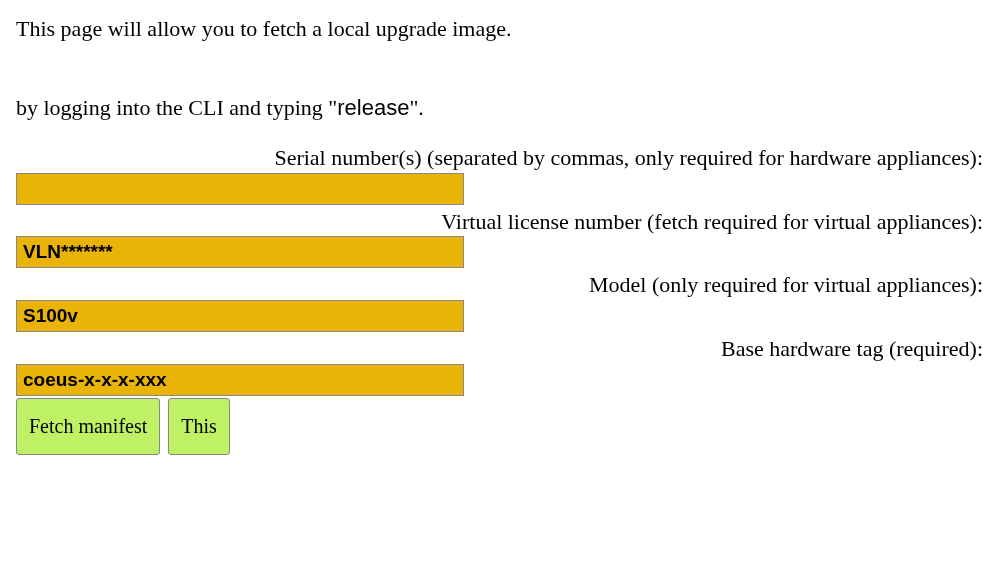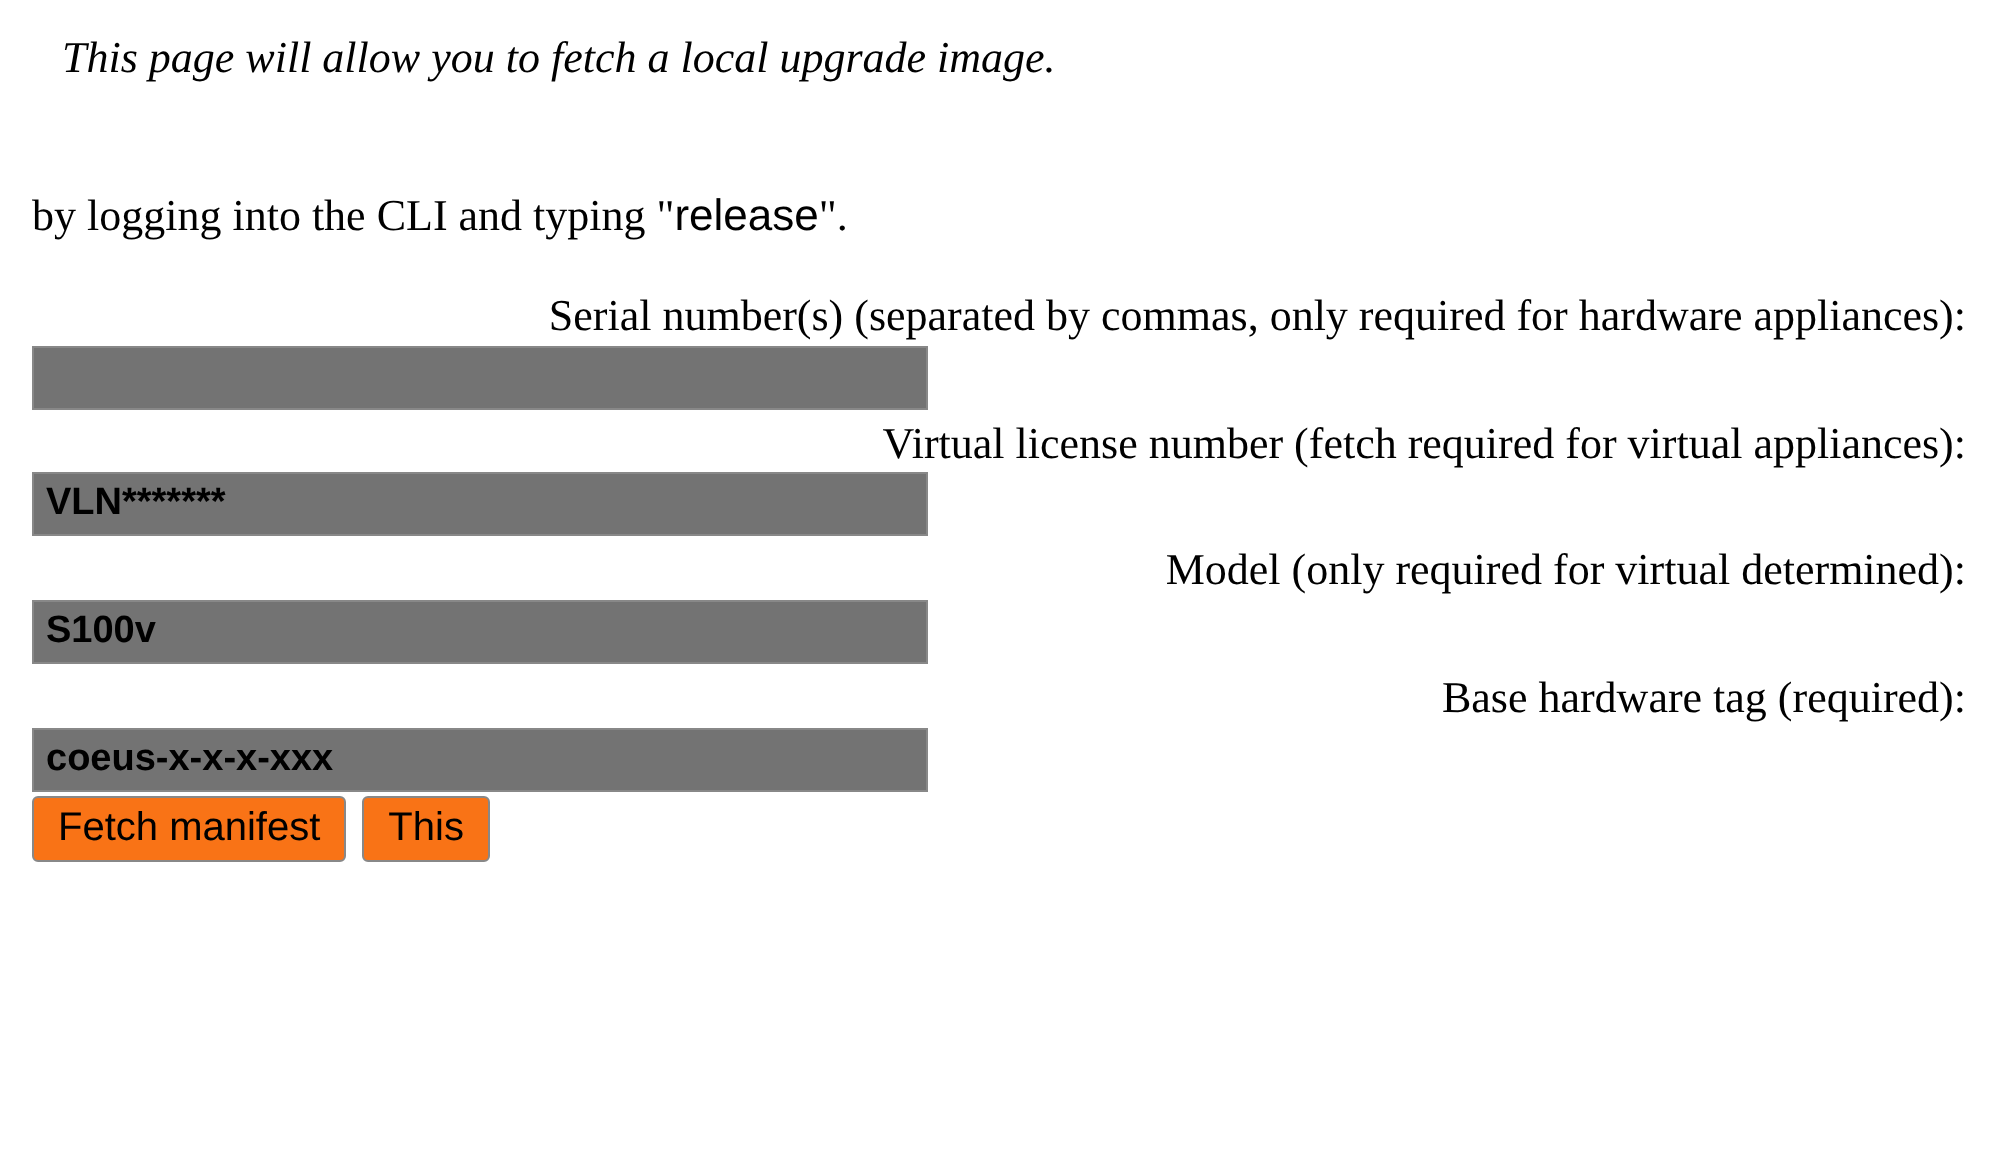--- a/index.html
+++ b/index.html
@@ -9,23 +9,22 @@
       margin: 0;
       padding: 14px 16px;
       font-family: Georgia, "Times New Roman", Times, serif;
       font-size: 22px;
       color: #000;
       background: #fff;
       width: 999px;
       height: 588px;
     }
     .intro-line {
-      margin: 0 0 20px 15px;
+      margin: 0 0 20px 0;
       line-height: 1.35;
-      font-style: italic;
     }
     .hint-block {
       margin: 0 0 20px 0;
       line-height: 1.35;
     }
     .cli-cmd {
       font-family: Arial, Helvetica, sans-serif;
     }
     .field-label {
       display: block;
@@ -35,38 +34,38 @@
     }
     .field-input {
       display: block;
       width: 448px;
       height: 32px;
       padding: 3px 6px;
       font-family: Arial, Helvetica, sans-serif;
       font-size: 19px;
       font-weight: 600;
       border: 1px solid #888;
-      background: #737373;
+      background: #eab308;
       margin: 0 0 2px 0;
     }
     .field-input::placeholder {
       color: #000;
       opacity: 1;
       font-weight: 600;
     }
     .btn-row {
       display: flex;
       gap: 8px;
       margin-top: 2px;
     }
     .btn {
-      font-family: Liberation Sans, sans-serif;
+      font-family: Liberation Serif, serif;
       font-size: 20px;
-      padding: 4px 12px;
-      background: #f97316;
+      padding: 16px 12px;
+      background: #bef264;
       border: 1px solid #888;
       border-radius: 3px;
       cursor: pointer;
     }
   </style>
 </head>
 <body>
 
 <p class="intro-line">This page will allow you to fetch a local upgrade image.</p>
 
@@ -74,21 +73,21 @@
   <br>
   <span>by logging into the CLI and typing "</span><span class="cli-cmd">release</span><span>".</span>
 </p>
 
 <label class="field-label">Serial number(s) (separated by commas, only required for hardware appliances):</label>
 <input type="text" class="field-input" placeholder="" style="">
 
 <label class="field-label">Virtual license number (fetch required for virtual appliances):</label>
 <input type="text" class="field-input" placeholder="VLN*******" style="">
 
-<label class="field-label">Model (only required for virtual determined):</label>
+<label class="field-label">Model (only required for virtual appliances):</label>
 <input type="text" class="field-input" placeholder="S100v" style="">
 
 <label class="field-label">Base hardware tag (required):</label>
 <input type="text" class="field-input" placeholder="coeus-x-x-x-xxx" style="">
 
 <div class="btn-row">
   <button class="btn">Fetch manifest</button>
   <button class="btn">This</button>
 </div>
 

